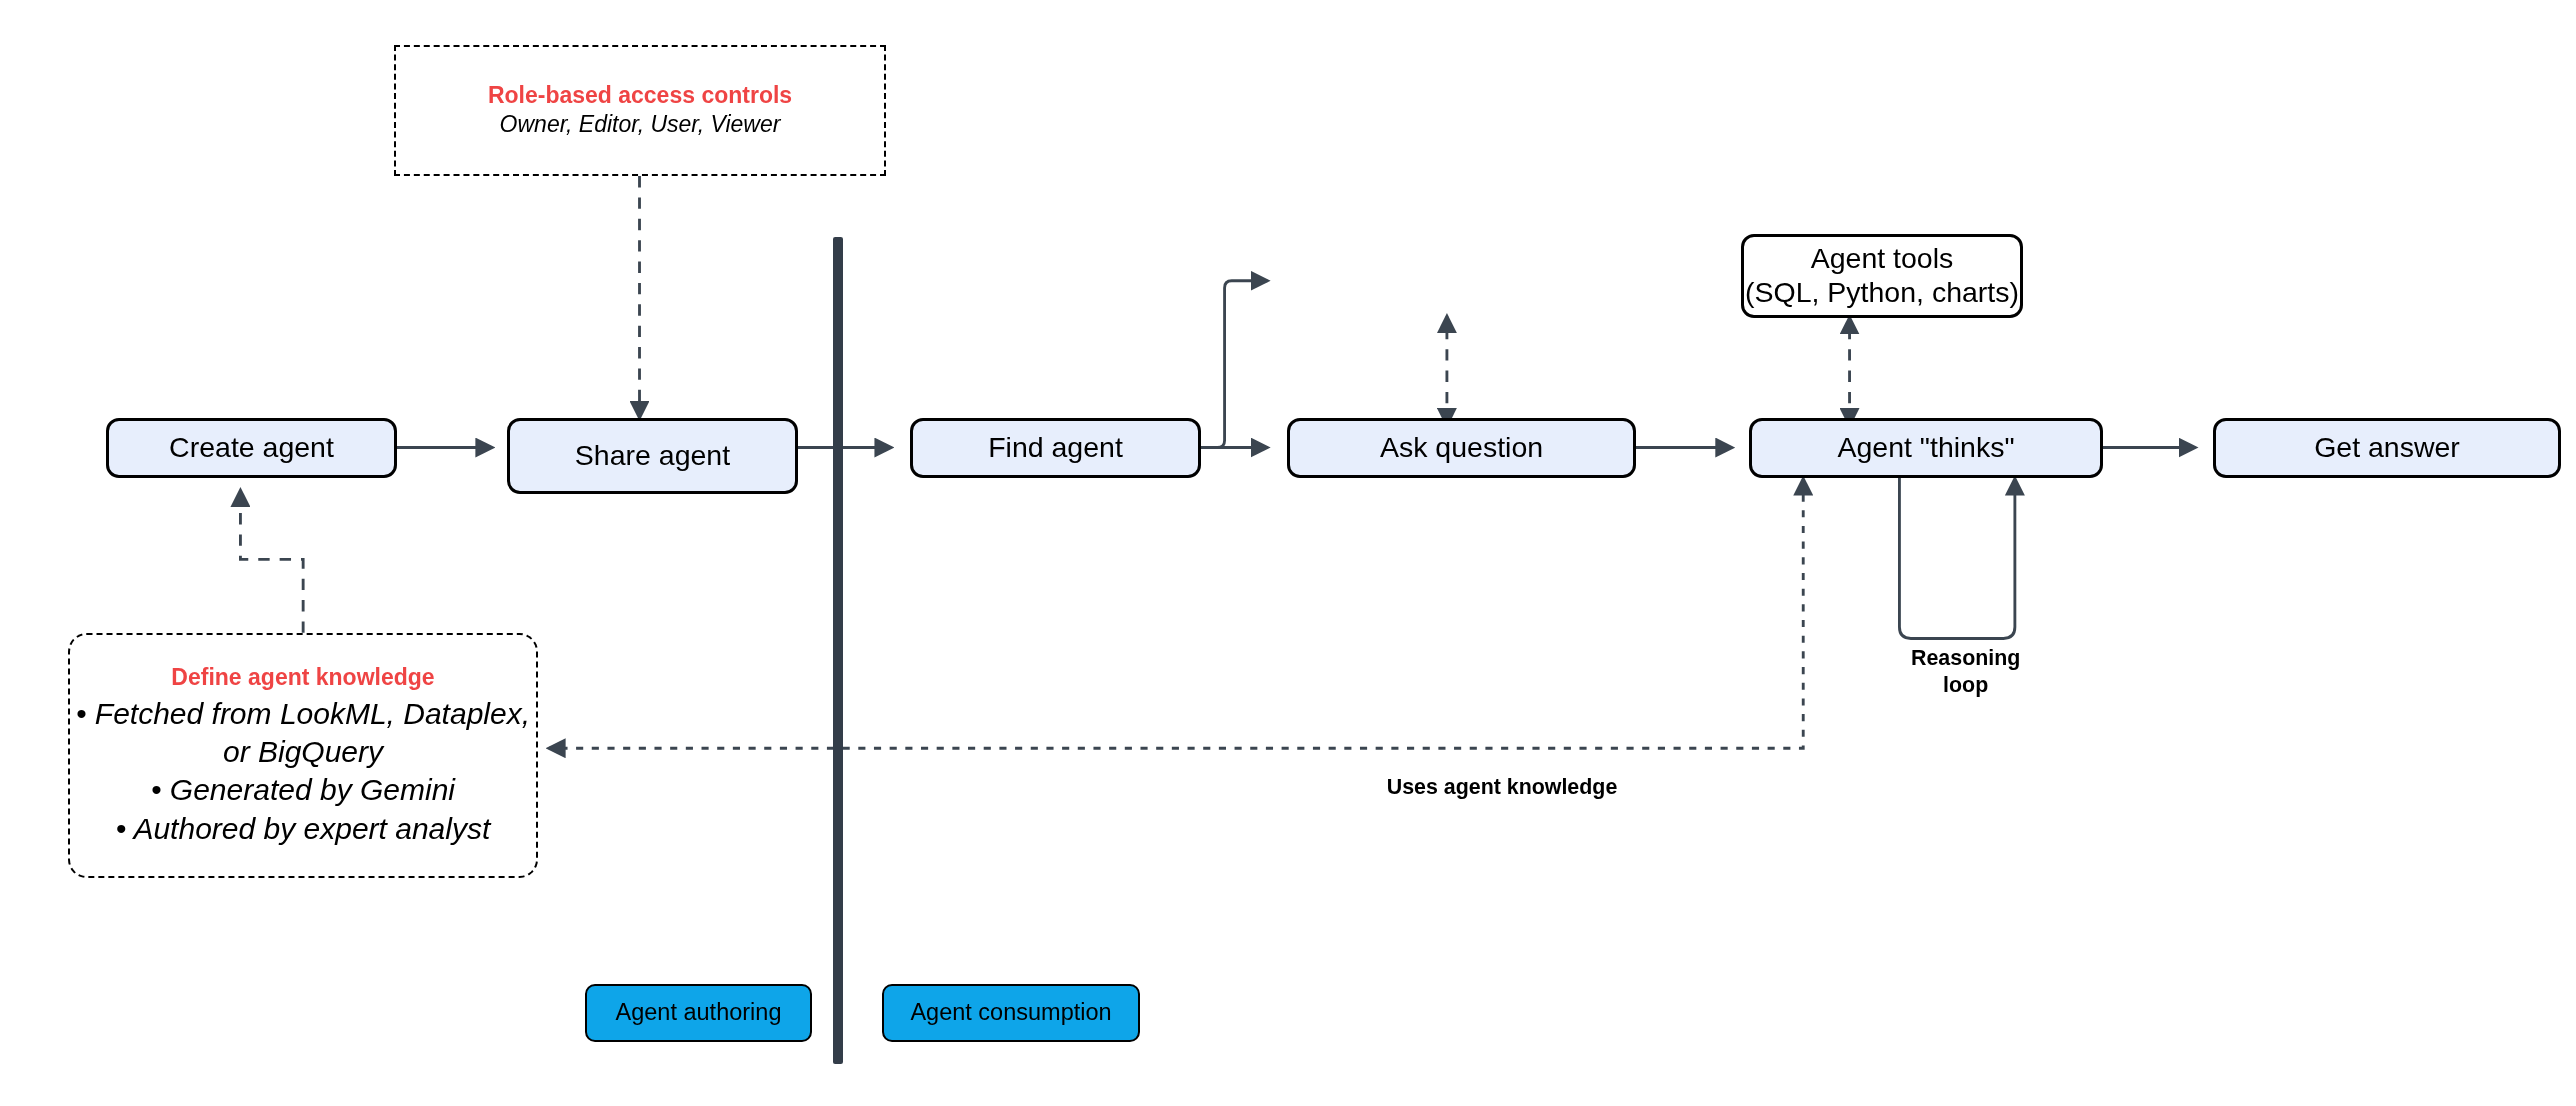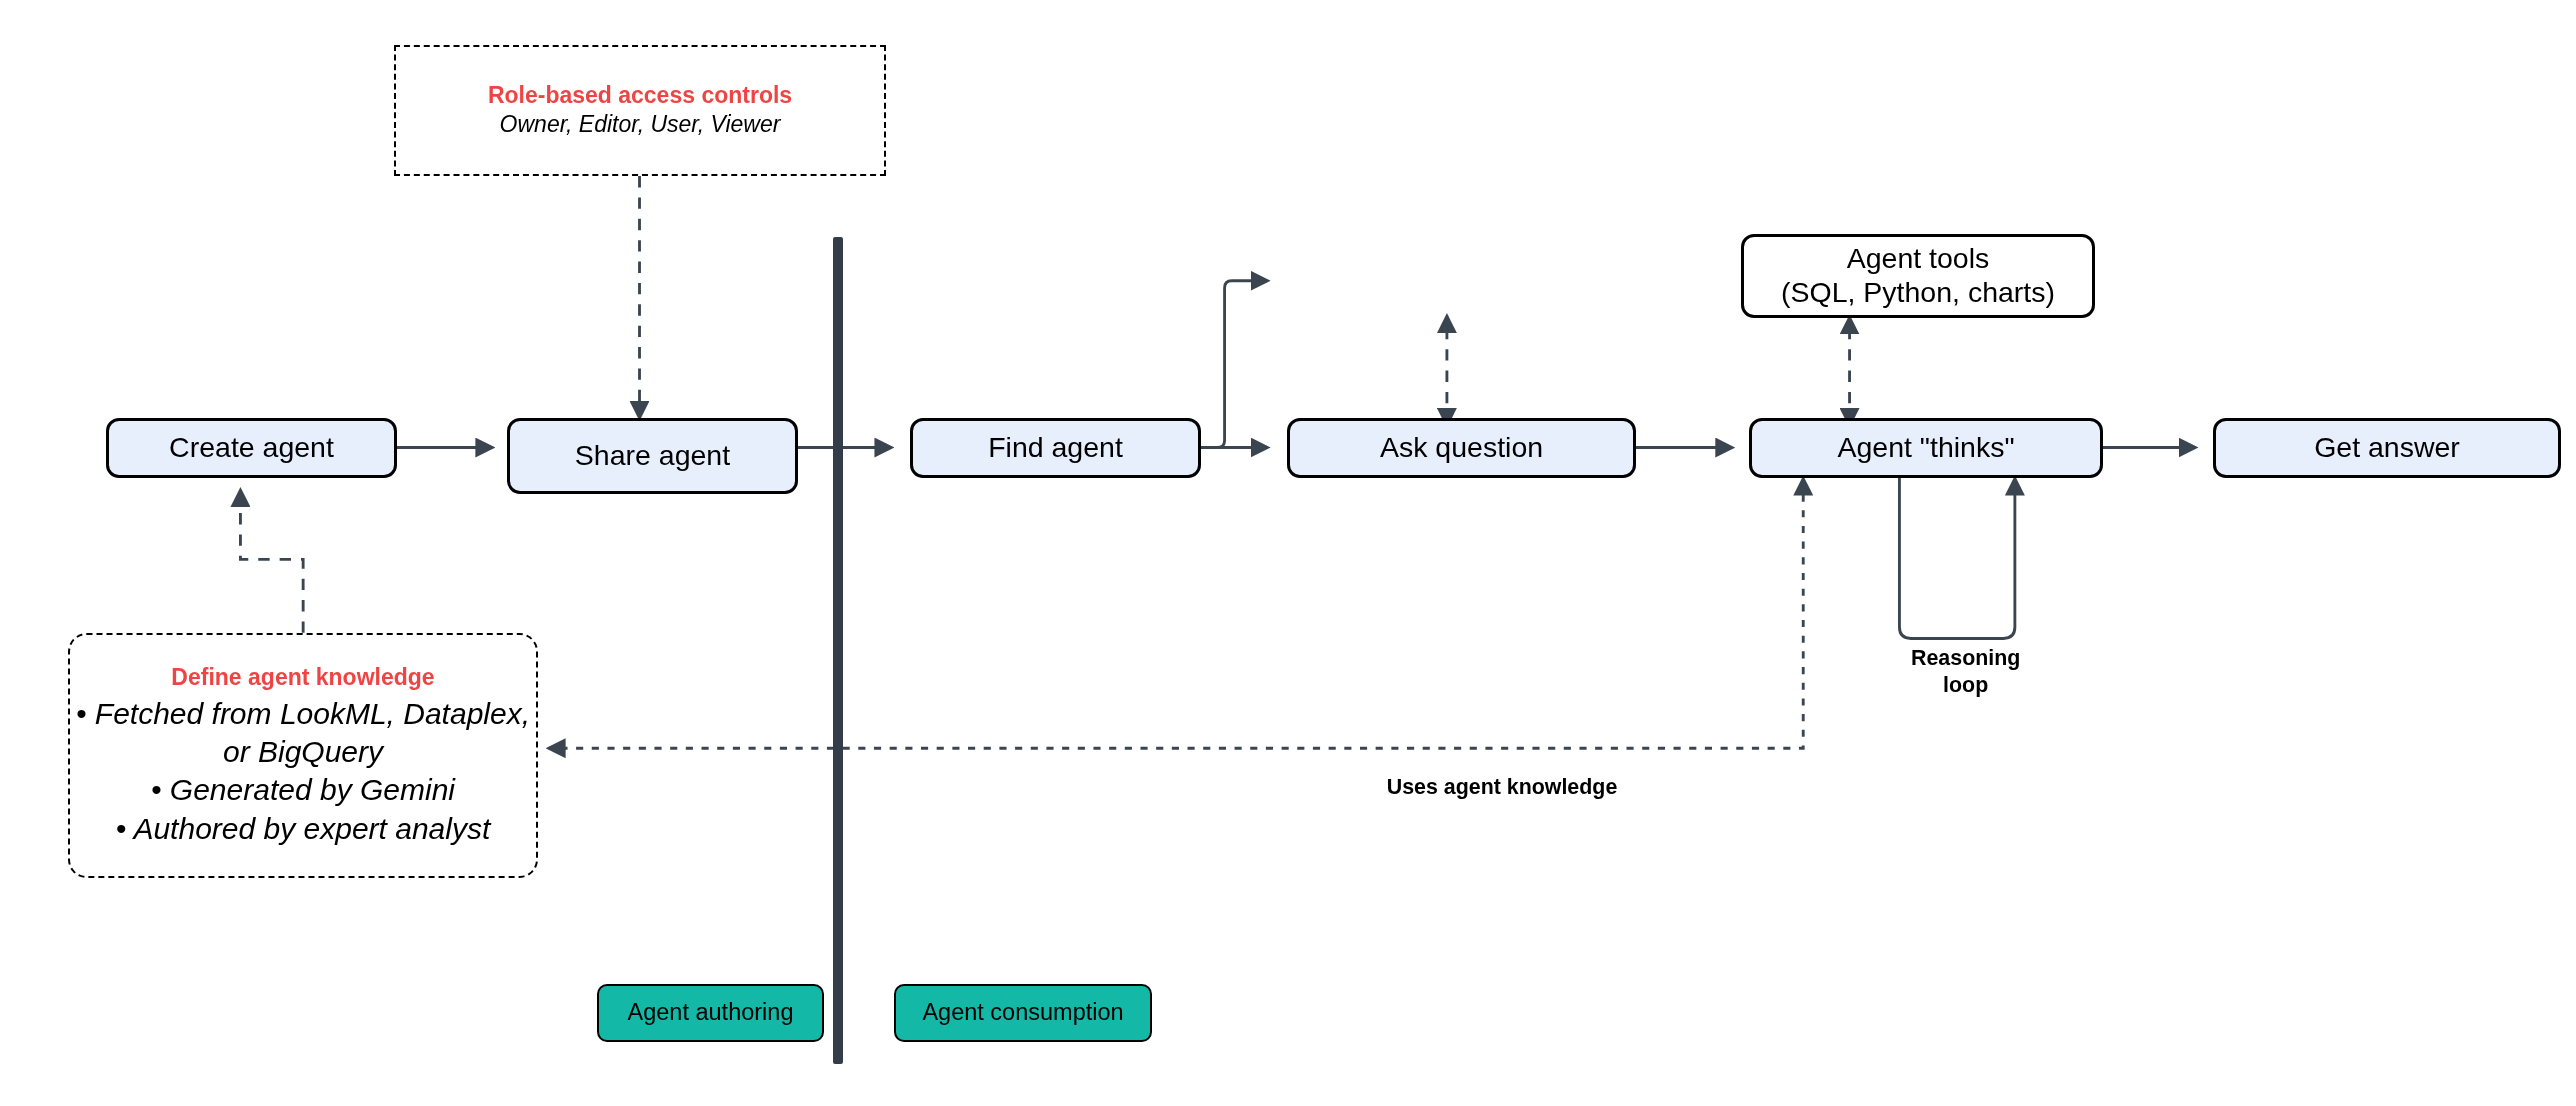--- a/index.html
+++ b/index.html
@@ -32,21 +32,21 @@
     justify-content: center;
     text-align: center;
     border: 3.6px solid #000000;
     border-radius: 13px;
     color: #000000;
     line-height: 1.18;
     z-index: 3;
   }
   .node.blue  { background: #e7eefc; margin-left: 8px; }
   .node.white { background: #ffffff; }
-  .node.green { background: #14b8a6; margin-left: 12px; }
+  .node.green { background: #0ea5e9; }
 
   .node-label { display: block; white-space: pre-line; }
 
   .blue .node-label, .white .node-label { font-size: 28.5px; }
   .green .node-label { font-size: 23.5px; }
 
   
   .callout {
     position: absolute;
     box-sizing: border-box;
@@ -168,21 +168,21 @@
 
   <div class="node blue" style="left:902px; top:418px; width:291px; height:60px;">
     <span class="node-label">Find agent</span>
   </div>
 
 
   <div class="node blue" style="left:1279px; top:418px; width:349px; height:60px;">
     <span class="node-label">Ask question</span>
   </div>
 
-  <div class="node white" style="left:1741px; top:234px; width:354px; height:84px;text-align:center;">
+  <div class="node white" style="left:1741px; top:234px; width:282px; height:84px;text-align:center;">
     <span class="node-label">Agent tools
 (SQL, Python, charts)</span>
   </div>
 
   <div class="node blue" style="left:1741px; top:418px; width:354px; height:60px;">
     <span class="node-label">Agent "thinks"</span>
   </div>
 
   <div class="node blue" style="left:2205px; top:418px; width:348px; height:60px;">
     <span class="node-label">Get answer</span>

